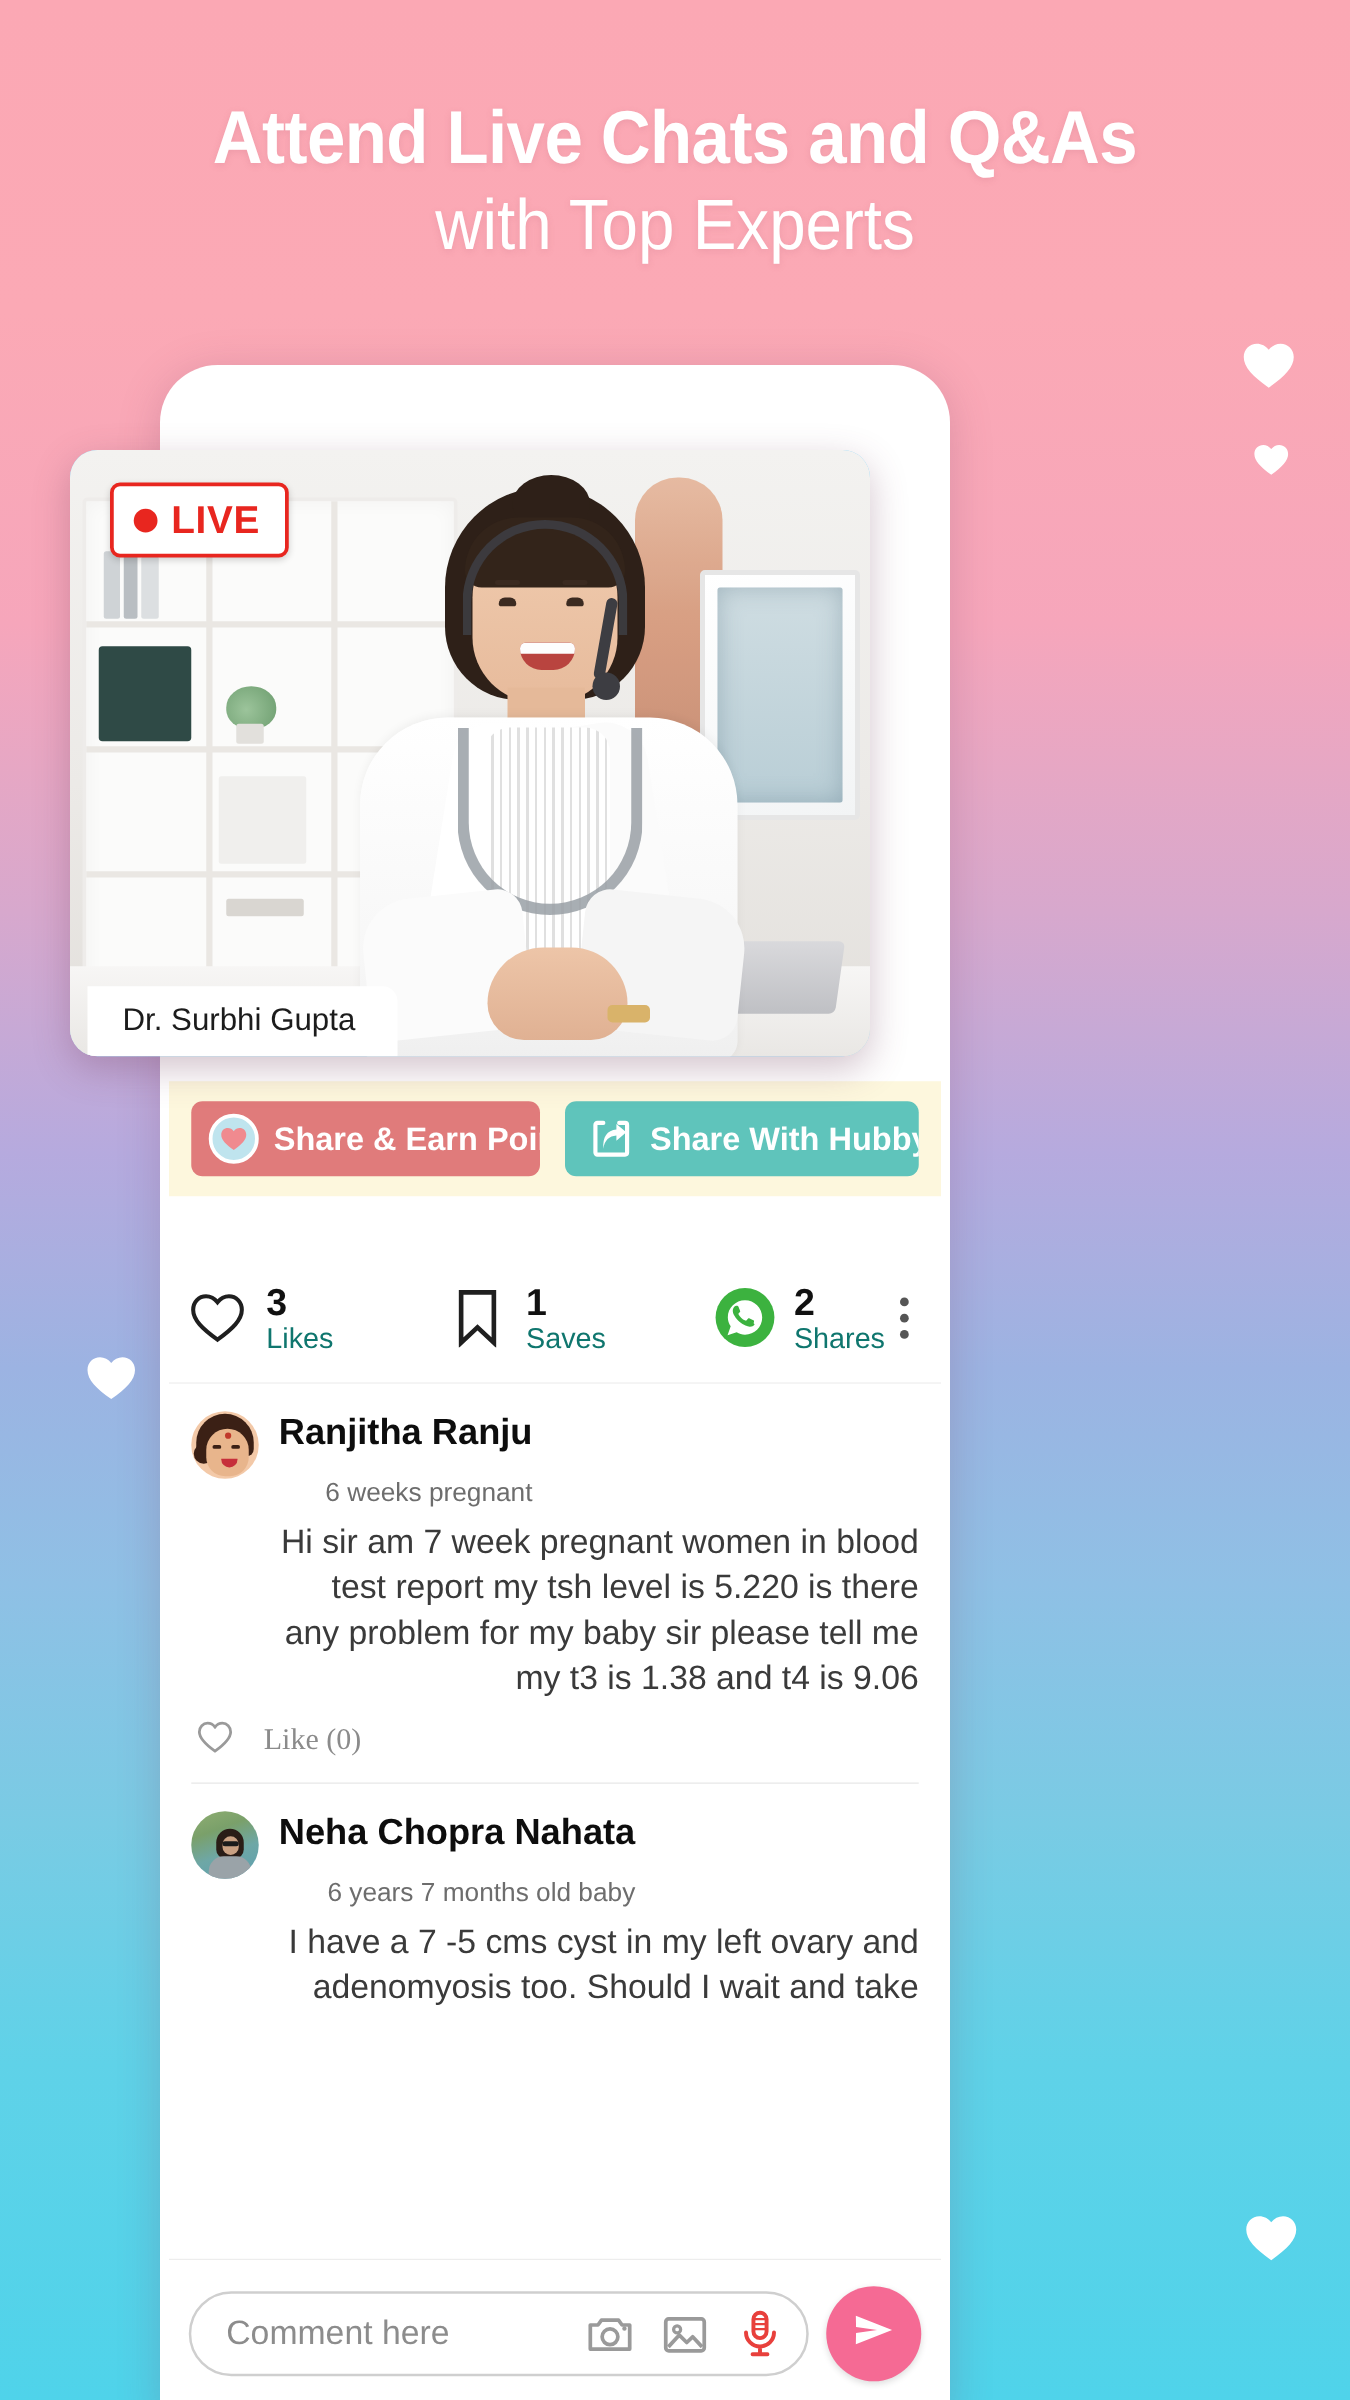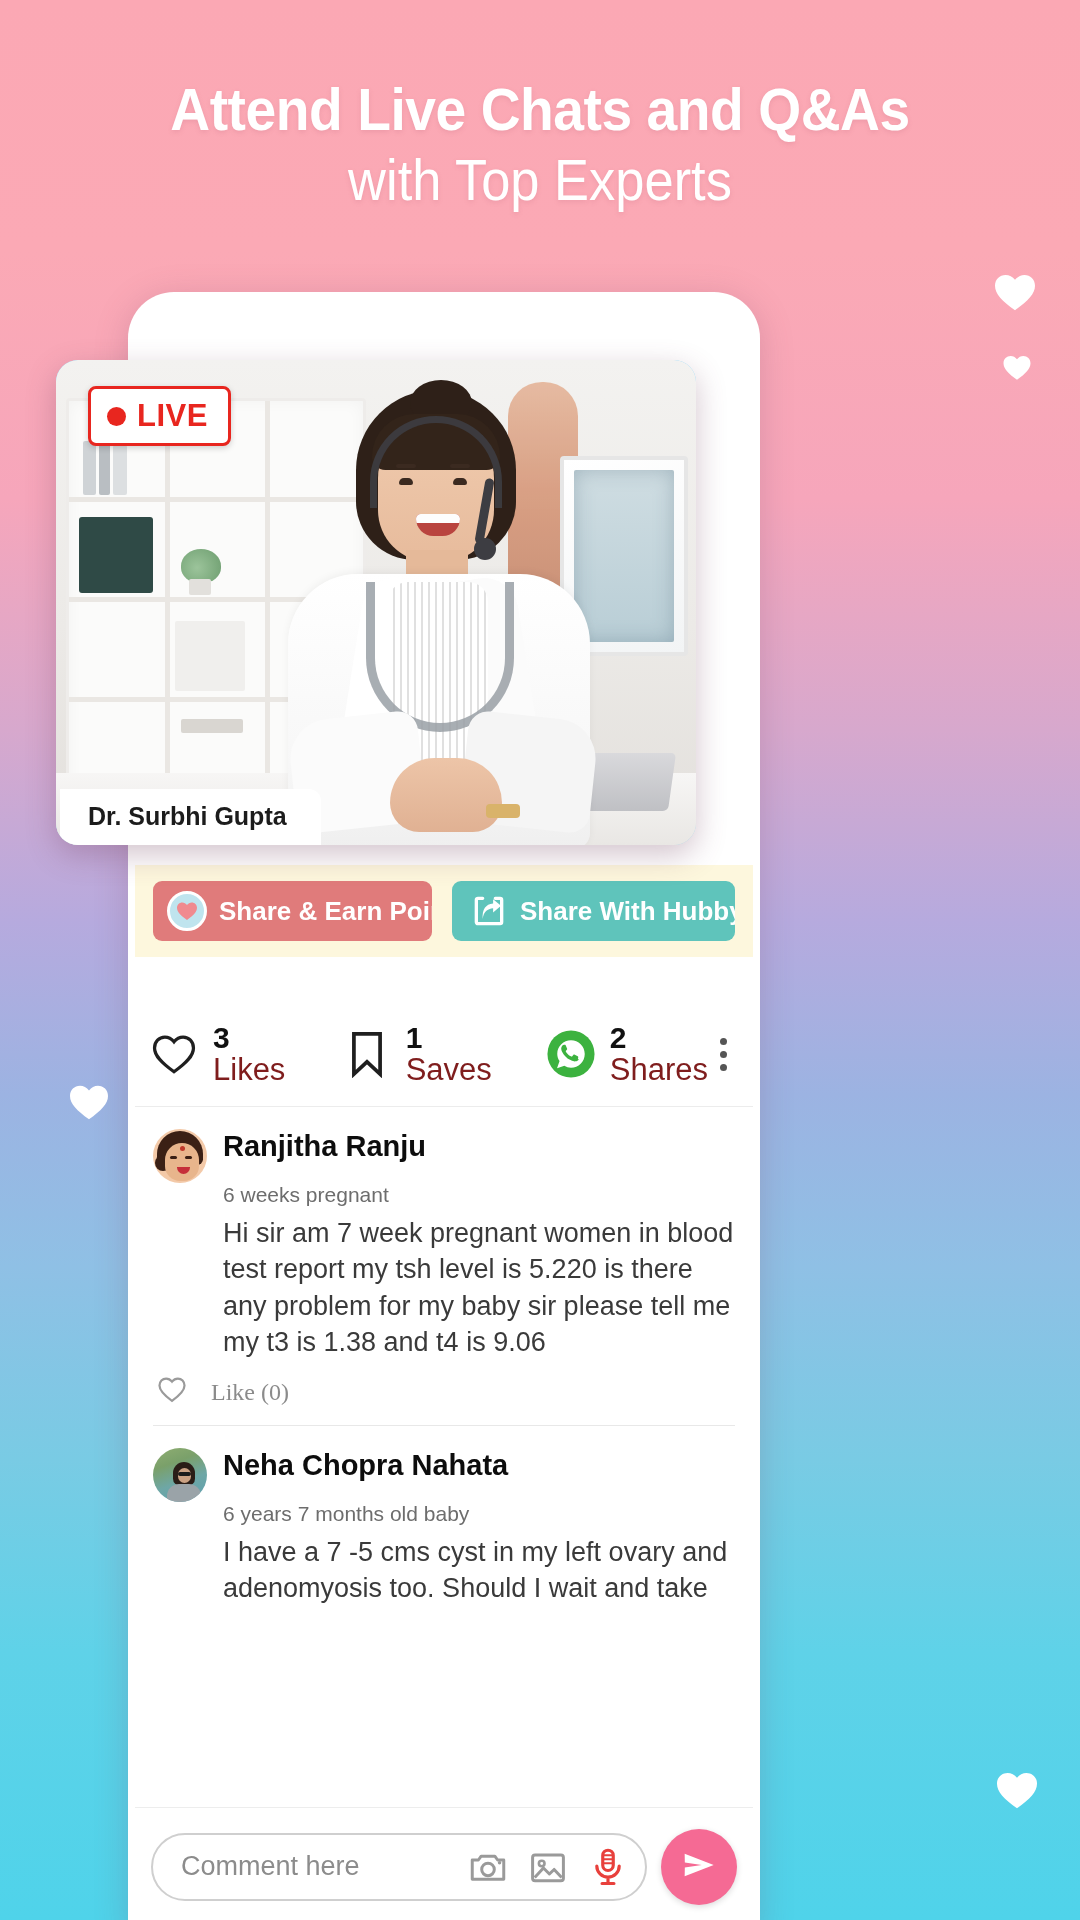--- a/index.html
+++ b/index.html
@@ -148,24 +148,24 @@
     display:flex; align-items:center; gap:11px;
     background:#ffffff; border:3px solid #e8261f; border-radius:8px;
     padding:9px 20px 9px 16px;
     box-shadow:0 2px 6px rgba(0,0,0,.18);
   }
   .live-dot{ width:19px; height:19px; border-radius:50%; background:#e8261f; }
   .live-text{ color:#e8261f; font-size:31px; font-weight:700; letter-spacing:.5px; }
 
   
   .doc-name{
-    position:absolute; left:4px; bottom:0; z-index:3;
+    position:absolute; left:14px; bottom:0; z-index:3;
     background:#ffffff; border-radius:0 12px 0 0;
     padding:13px 34px 14px 28px;
-    font-size:25px; font-weight:700; color:#1c1c1c; white-space:nowrap;
+    font-size:25px; font-weight:400; color:#1c1c1c; white-space:nowrap;
   }
 
   
   .share-strip{
     position:absolute; left:0; top:566px; width:100%; height:92px;
     background:#fdf7dd; display:flex; align-items:center; gap:20px;
     padding:0 18px;
   }
   .share-btn{
     flex:1; height:60px; border-radius:9px; display:flex; align-items:center;
@@ -190,27 +190,27 @@
   
   .engage{
     position:absolute; left:0; top:704px; width:100%; height:104px;
     display:flex; align-items:center; background:#ffffff;
     border-bottom:1px solid #ececec; padding:0 14px;
   }
   .engage-item{ display:flex; align-items:center; gap:14px; }
   .eng-ico{ width:50px; height:50px; flex:none; display:flex; align-items:center; justify-content:center; }
   .eng-txt{ display:flex; flex-direction:column; line-height:1.05; }
   .eng-num{ font-size:30px; font-weight:700; color:#111111; }
-  .eng-lbl{ font-size:31px; color:#7f1d1d; }
+  .eng-lbl{ font-size:23px; color:#0f766e; }
   .sp-a{ width:96px; } .sp-b{ width:92px; } .sp-c{ flex:1; }
   .kebab{ display:flex; flex-direction:column; gap:6px; padding:6px 12px; }
   .kebab i{ width:7px; height:7px; background:#555; border-radius:50%; display:block; }
 
   
-  .comments{ position:absolute; left:0; top:808px; width:100%; padding:0 18px; background:#fff; }
+  .comments{ position:absolute; left:0; top:808px; width:100%; padding:0 18px; background:#fff;text-align:right; }
   .comment{ padding:22px 0 0 0; }
   .c-head{ display:flex; gap:16px; align-items:flex-start; }
   .avatar{ width:54px; height:54px; border-radius:50%; flex:none; overflow:hidden; position:relative; }
   .av1{ background:#f3c9a8; }
   .av1 .hair{ position:absolute; left:4px; top:2px; width:46px; height:34px; background:#3b2015; border-radius:24px 24px 6px 6px;}
   .av1 .bun{ position:absolute; left:2px; top:26px; width:16px; height:16px; background:#3b2015; border-radius:50%;}
   .av1 .facec{ position:absolute; left:12px; top:14px; width:34px; height:38px; background:#e8b58c; border-radius:18px 18px 16px 16px;}
   .av1 .bindi{ position:absolute; left:27px; top:17px; width:5px; height:5px; background:#c0392b; border-radius:50%;}
   .av1 .lips{ position:absolute; left:24px; top:38px; width:13px; height:7px; background:#c62f3a; border-radius:0 0 8px 8px;}
   .av1 .eyeL,.av1 .eyeR{ position:absolute; top:27px; width:7px; height:3px; background:#3b2015; border-radius:3px;}

